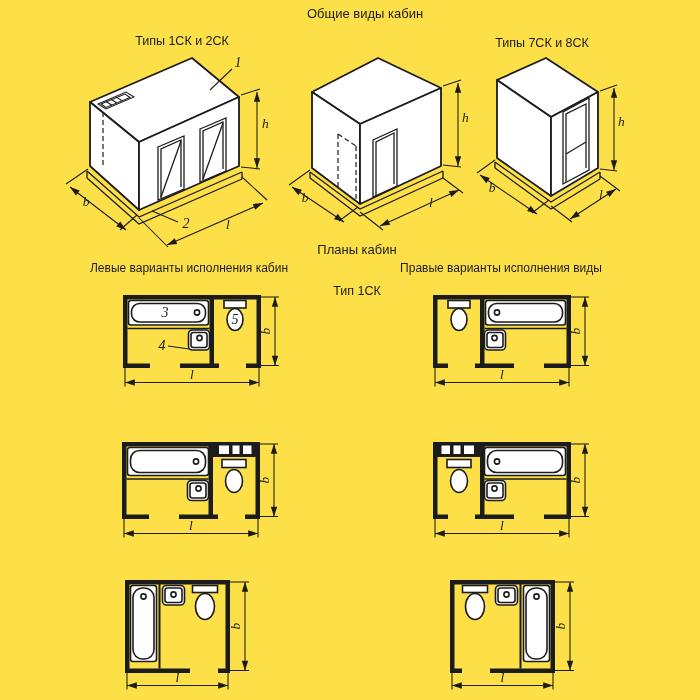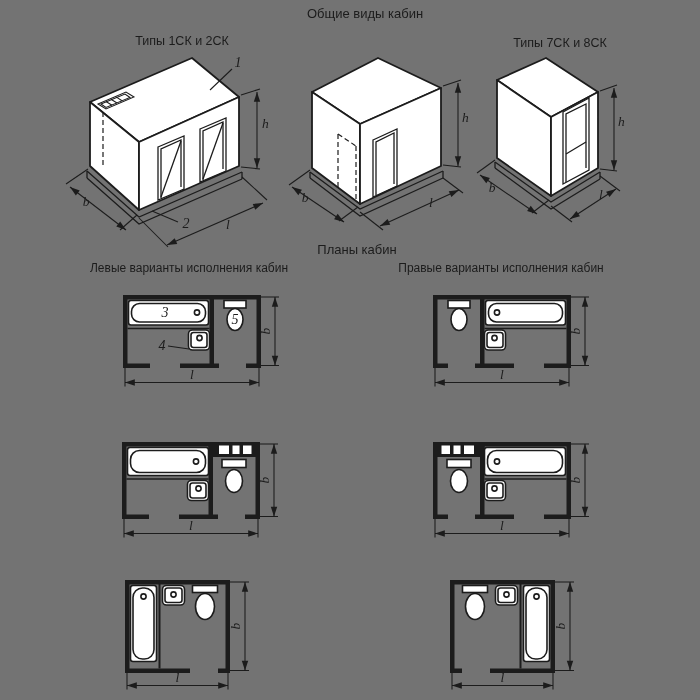--- a/index.html
+++ b/index.html
@@ -1,16 +1,16 @@
 <!DOCTYPE html>
 <html><head>
 <meta charset="utf-8">
 <style>
   html,body{margin:0;padding:0;background:#ffffff;}
-  .sheet{position:relative;width:700px;height:700px;background:#737373;overflow:hidden;
+  .sheet{position:relative;width:700px;height:700px;background:#fde047;overflow:hidden;
          font-family:"Liberation Sans",sans-serif;color:#1c1c1c;}
   .t{position:absolute;text-align:center;white-space:nowrap;color:#1c1c1c;}
   .title{font-size:13px;}
   .cap{font-size:12.5px;text-align:center;}
   .colhead{font-size:12px;}
   .typelab{font-size:12.5px;}
   svg.fig{position:absolute;overflow:visible;}
   .face{fill:#ffffff;stroke:#1c1c1c;stroke-width:1.8;stroke-linejoin:round;}
   .ln{fill:none;stroke:#1c1c1c;stroke-width:1.6;}
   .md{fill:none;stroke:#1c1c1c;stroke-width:1.3;}
@@ -30,24 +30,25 @@
   <svg width="0" height="0" style="position:absolute">
     <defs>
       <marker id="arw" viewBox="0 0 11 8" refX="10.4" refY="4" markerWidth="11" markerHeight="8" orient="auto-start-reverse" markerUnits="userSpaceOnUse">
         <path d="M0.6,0.8 L10.4,4 L0.6,7.2 Z" fill="#1c1c1c"></path>
       </marker>
     </defs>
   </svg>
 
   <div class="t title" style="left:265px;top:6px;width:200px">Общие виды кабин</div>
   <div class="t cap" style="left:102px;top:34px;width:160px">Типы 1СК и 2СК</div>
-  <div class="t cap" style="left:480px;top:36px;width:160px">Типы 7СК и 8СК</div>
+  <div class="t cap" style="left:462px;top:36px;width:160px">Типы 7СК и 8СК</div>
   <div class="t colhead" style="left:79px;top:261px;width:220px">Левые варианты исполнения кабин</div>
   <div class="t title" style="left:257px;top:242px;width:200px">Планы кабин</div>
-  <div class="t colhead" style="left:391px;top:261px;width:220px">Правые варианты исполнения кабин</div>
+  <div class="t colhead" style="left:391px;top:261px;width:220px">Правые варианты исполнения виды</div>
+  <div class="t typelab" style="left:257px;top:284px;width:200px">Тип 1СК</div>
 
   <svg class="fig" style="left:62px;top:52px" width="214" height="198" viewBox="62 52 214 198">
     <g>
       <polygon class="face" points="90,102 192,58 239,97 139,142"></polygon>
       <polygon class="face" points="90,102 139,142 139,210 90,166"></polygon>
       <polygon class="face" points="139,142 239,97 239,166 139,210"></polygon>
     </g>
     <g>
       <polyline class="md" points="87,171 139,217 242,172"></polyline>
       <polyline class="md" points="87,178 139,224 242,179"></polyline>

